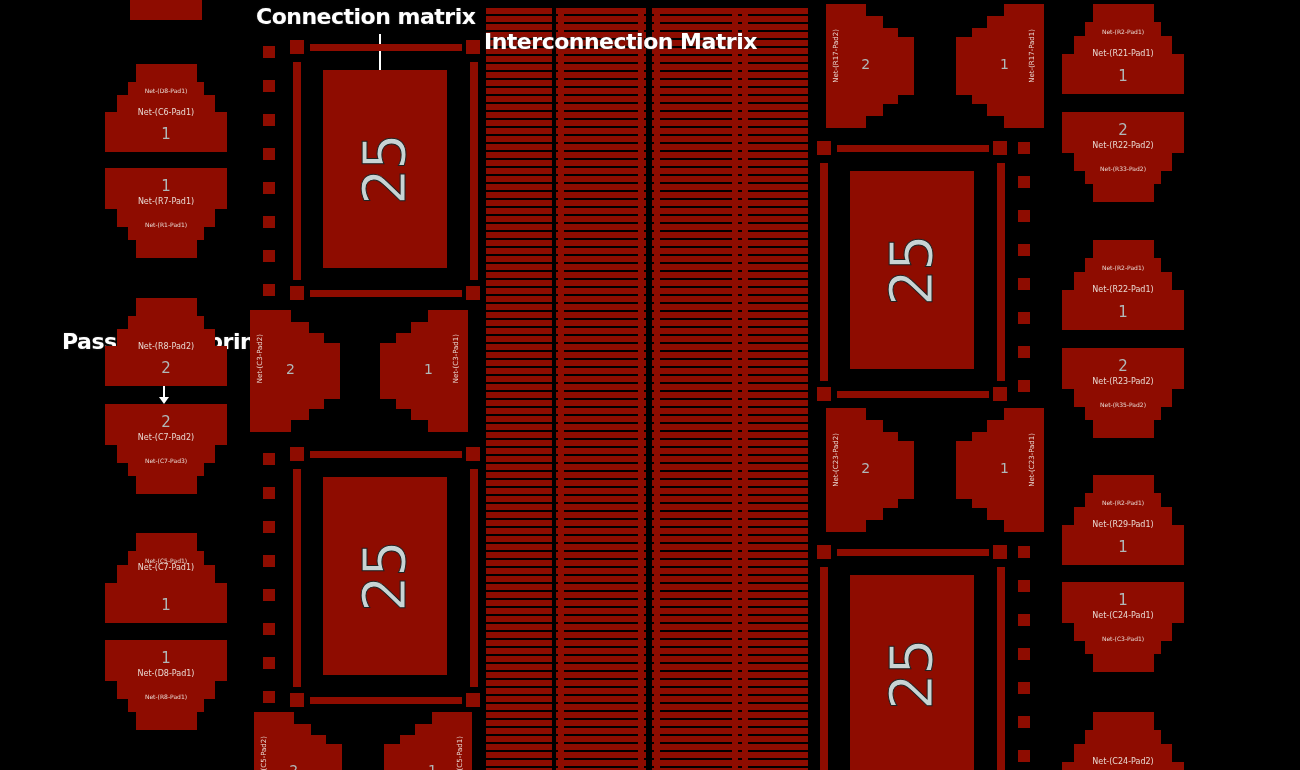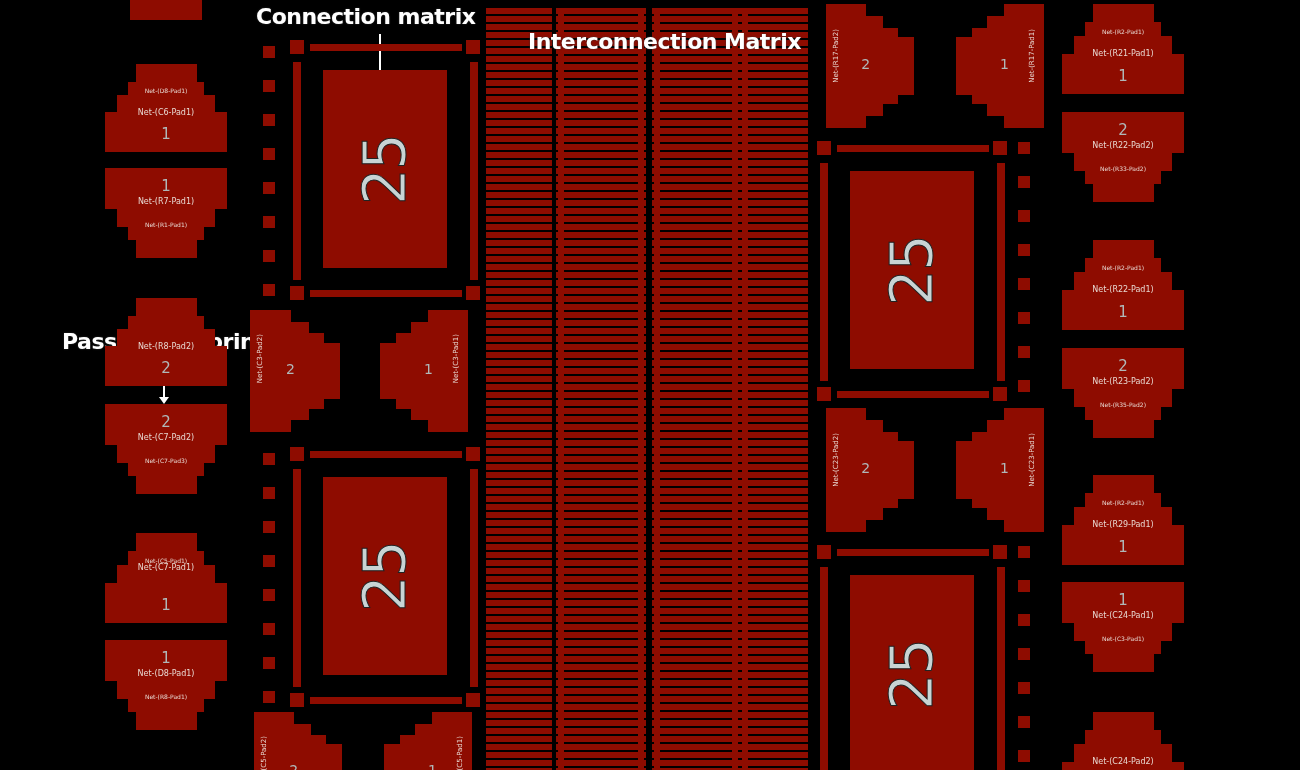--- a/index.html
+++ b/index.html
@@ -430,21 +430,21 @@
     <div style="position:absolute;left:256px;top:0;width:6px;height:762px;background:#8e0c00;"></div>
   </div>
 
 <div id="chips"></div>
 
 <div id="vfps"></div>
 
 <div class="label" style="left:256px;top:4px;">Connection matrix</div>
 <div class="arrow" style="left:379px;top:34px;height:38px;"></div>
 
-<div class="label" style="left:528px;top:29px;">Interconnection Matrix</div>
+<div class="label" style="left:484px;top:29px;">Interconnection Matrix</div>
 
 <div class="label" style="left:62px;top:329px;">Passive footprint</div>
 <div class="arrow" style="left:163px;top:362px;height:36px;"></div>
 
 <div class="fp" style="left:105px;top:64px;width:122px;height:88px;">
     <div class="step" style="left:0px;top:48.4px;width:122px;height:39.6px;"></div>
     <div class="step" style="left:12.199999999999996px;top:30.799999999999997px;width:97.60000000000001px;height:17.6px;"></div>
     <div class="step" style="left:23.18px;top:17.599999999999998px;width:75.64px;height:13.2px;"></div>
     <div class="step" style="left:30.5px;top:-7.105427357601002e-15px;width:61px;height:17.6px;"></div>
     <div class="big" style="top:63.36px;">1</div>

